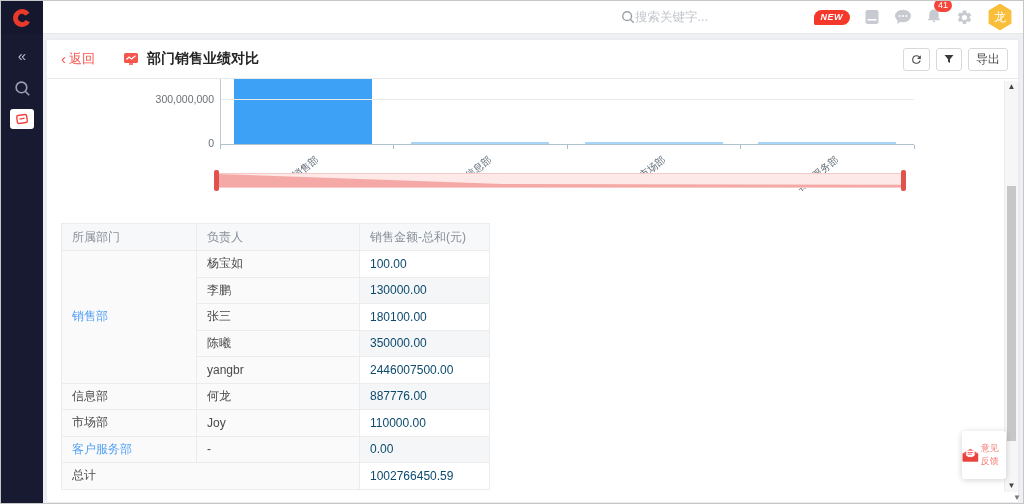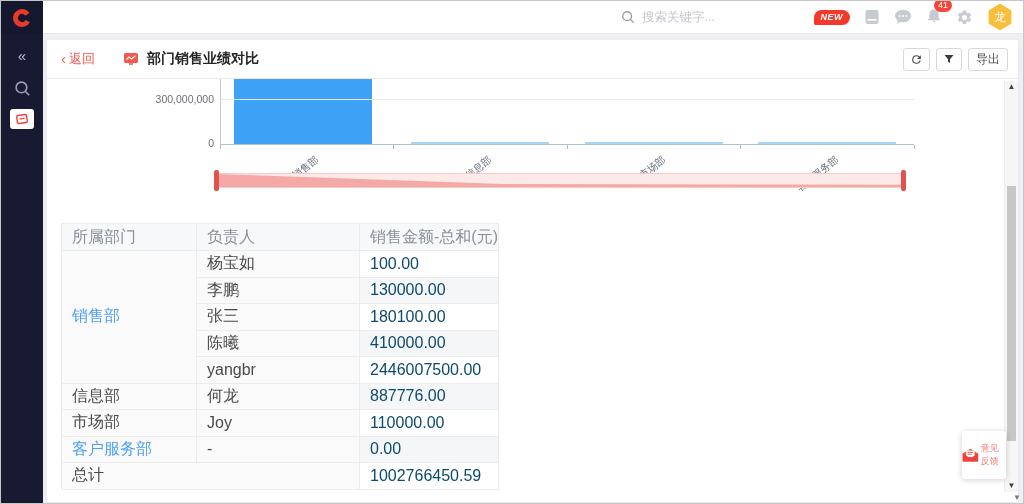--- a/index.html
+++ b/index.html
@@ -6,21 +6,21 @@
   html,body { width:1024px; height:504px; }
   body { font-family:"Liberation Sans", sans-serif; background:#fff; }
   #screen { position:relative; width:1024px; height:504px; background:#eef0f3;
             border:1px solid #c6c6c6; overflow:hidden; }
 
   
   .topbar { position:absolute; left:0; top:0; right:0; height:33px; background:#fff;
             border-bottom:1px solid #e7e7e7; z-index:5; }
   .logo-box { position:absolute; left:0; top:0; width:42px; height:33px; background:#15172e;
               display:flex; align-items:center; justify-content:center; }
-  .search-wrap { position:absolute; left:620px; top:0; height:32px; display:flex; align-items:center; gap:7px; }
+  .search-wrap { position:absolute; left:620px; top:0; height:32px; display:flex; align-items:center; }
   .search-wrap input { border:none; outline:none; width:150px; font-size:12.5px; color:#333;
                        font-family:"Liberation Sans",sans-serif; background:transparent; }
   .search-wrap input::placeholder { color:#c2c6cd; }
   .top-icons { position:absolute; right:10px; top:0; height:32px; display:flex; align-items:center; gap:14px; }
   .new-badge { background:#f5382c; color:#fff; font-size:9px; font-weight:bold; font-style:italic;
                padding:2px 7px 3px 7px; border-radius:8px 8px 8px 2px; letter-spacing:.5px; }
   .bell-wrap { position:relative; }
   .count-badge { position:absolute; top:-8px; left:8px; background:#f5463c; color:#fff; font-size:9px;
                  min-width:18px; height:13px; line-height:13px; text-align:center; border-radius:7px;
                  padding:0 3px; }
@@ -65,21 +65,21 @@
            border:1px solid #f6cac8; }
   .brush svg { position:absolute; left:0; top:0; }
   .bhandle { position:absolute; top:-4px; width:5px; height:21px; background:#e0524c; border-radius:2px; cursor:ew-resize; }
   .legend-row { position:absolute; left:169px; top:116px; width:694px; display:flex; align-items:center;
                 justify-content:center; gap:6px; }
   .legend-swatch { width:20px; height:12px; border-radius:3px; background:#3da2f5; }
   .legend-text { font-size:11px; color:#4a4a4a; }
 
   
   .tbl-wrap { position:absolute; left:14px; top:183px; }
-  table.data { border-collapse:collapse; table-layout:fixed; font-size:16px; }
+  table.data { border-collapse:collapse; table-layout:fixed; font-size:12px; }
   table.data td, table.data th { border:1px solid #ececec; height:26.5px; padding:0 0 0 10px;
                                  text-align:left; font-weight:normal; overflow:hidden; white-space:nowrap; }
   th.c1, td.c1 { width:135px; }
   th.c2, td.c2 { width:163px; }
   th.c3, td.c3 { width:130px; }
   table.data th { background:#f7f8fa; color:#8a8f99; height:27px; }
   td.c1, td.c2 { background:#fafafb; color:#4a4a4a; }
   td.val { text-align:right; padding:0 9px 0 0; color:#0c4a6e; background:#fff; }
   tr.stripe td.val { background:#f5f6f8; }
   td.deptlink { color:#509ff4; cursor:pointer; }
@@ -240,21 +240,21 @@
         <tr class="stripe">
           <td class="c2">李鹏</td>
           <td class="c3 val">130000.00</td>
         </tr>
         <tr>
           <td class="c2">张三</td>
           <td class="c3 val">180100.00</td>
         </tr>
         <tr class="stripe">
           <td class="c2">陈曦</td>
-          <td class="c3 val">410000.00</td>
+          <td class="c3 val">350000.00</td>
         </tr>
         <tr>
           <td class="c2">yangbr</td>
           <td class="c3 val">2446007500.00</td>
         </tr>
         <tr class="stripe">
           <td class="c1">信息部</td>
           <td class="c2">何龙</td>
           <td class="c3 val">887776.00</td>
         </tr>

